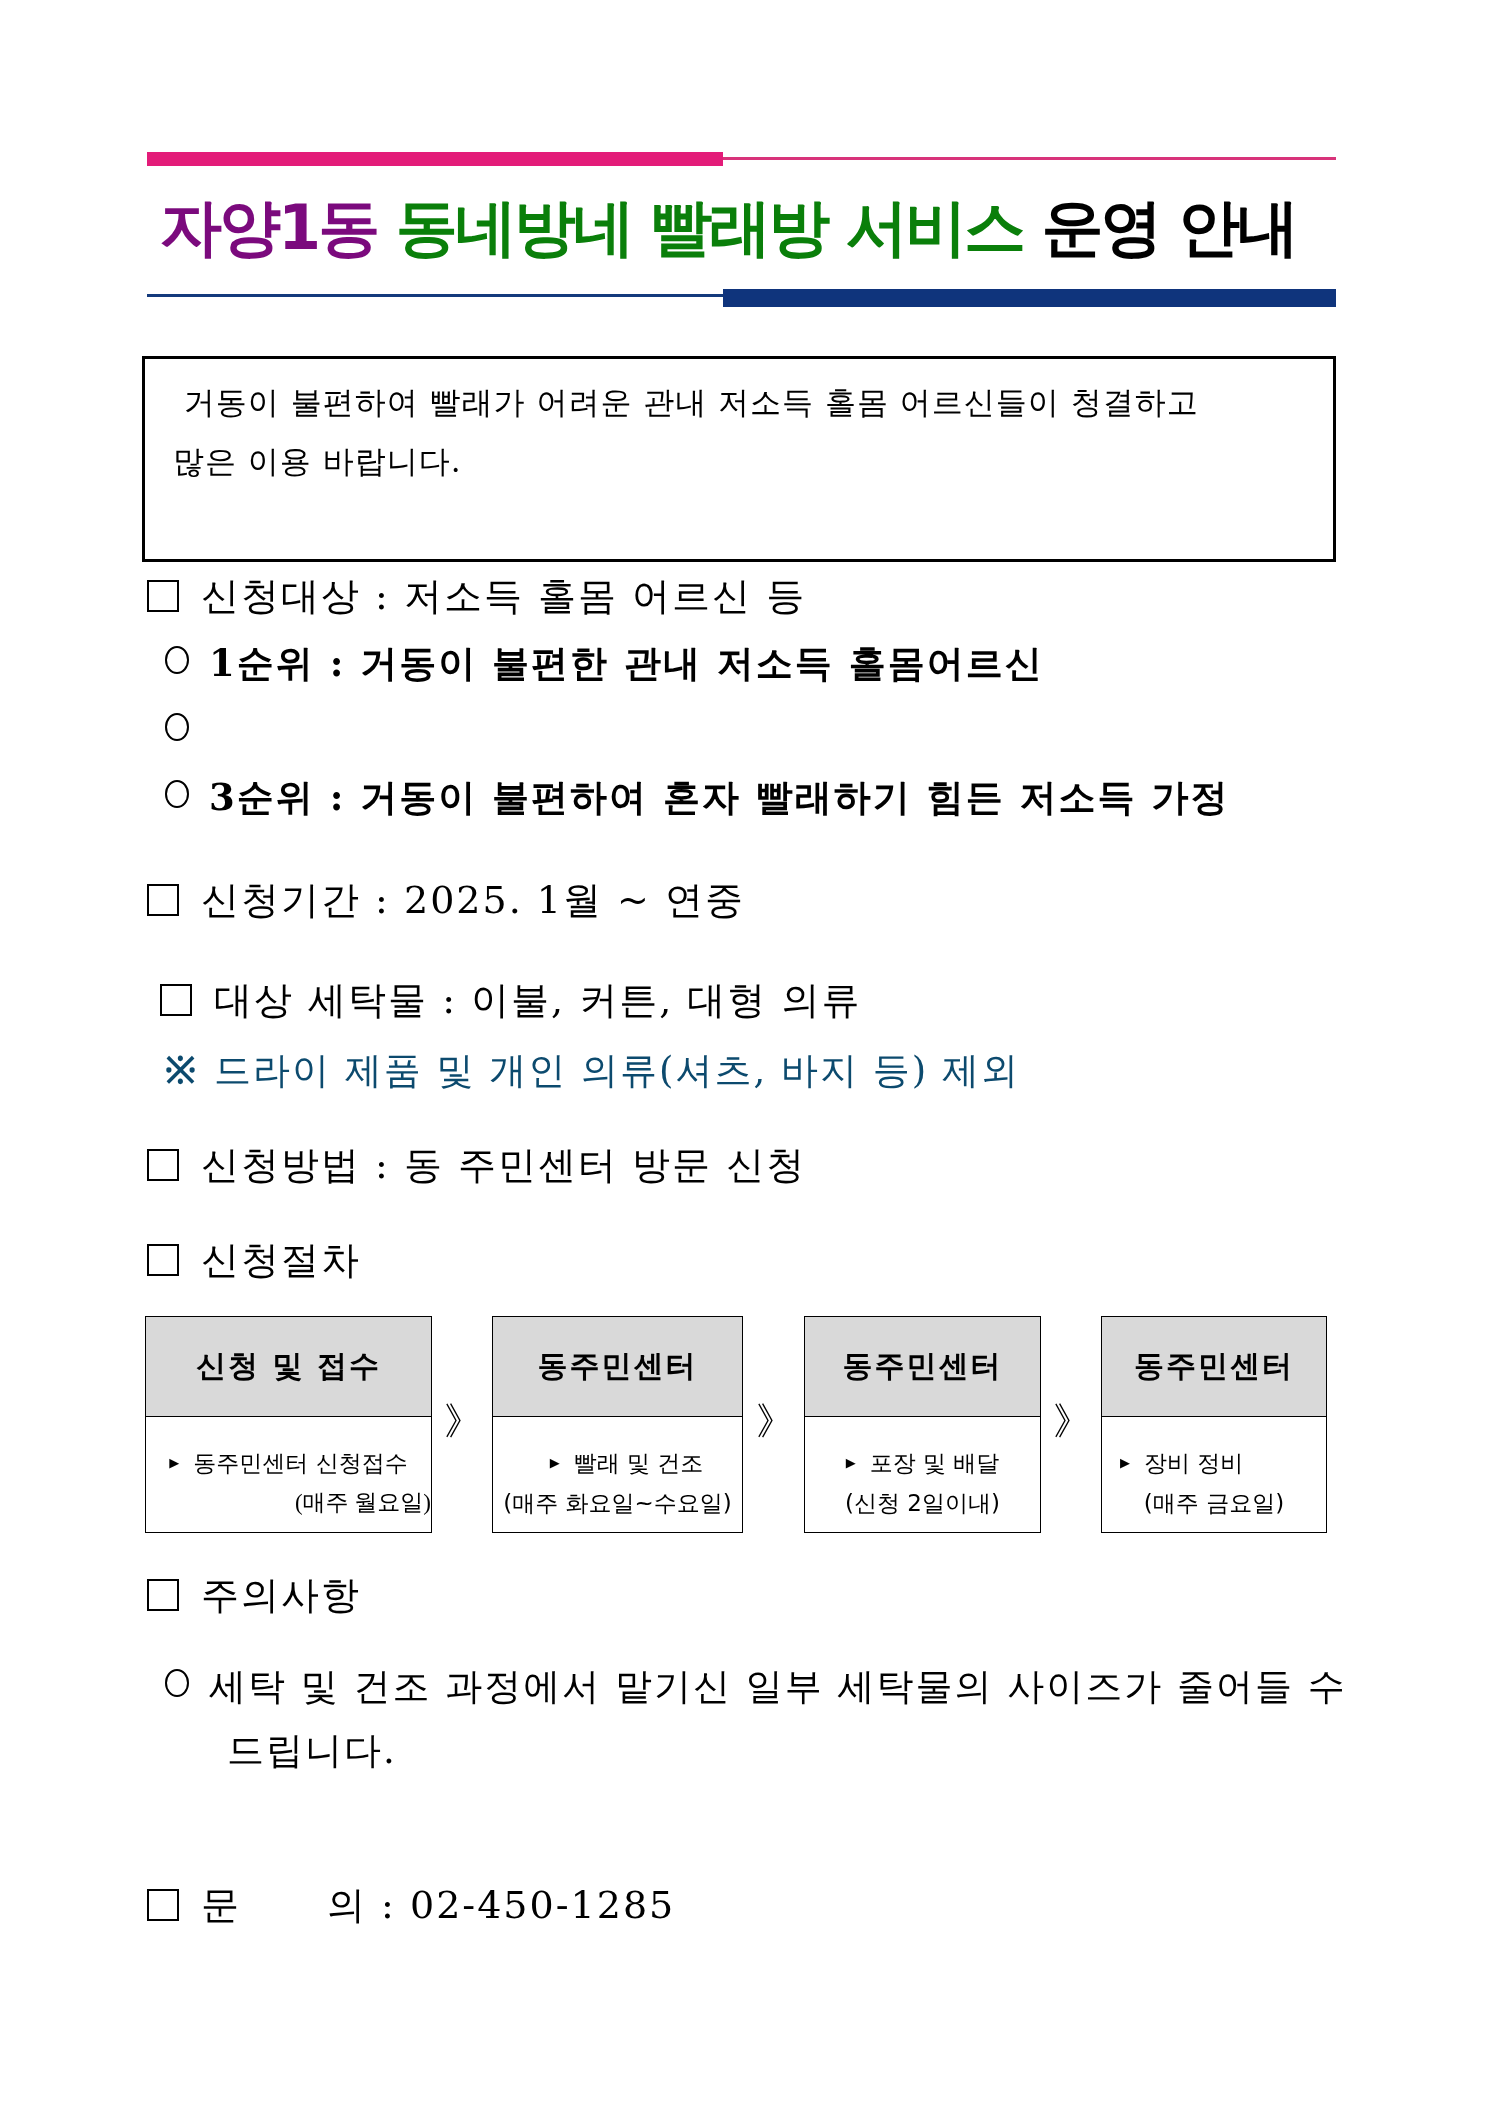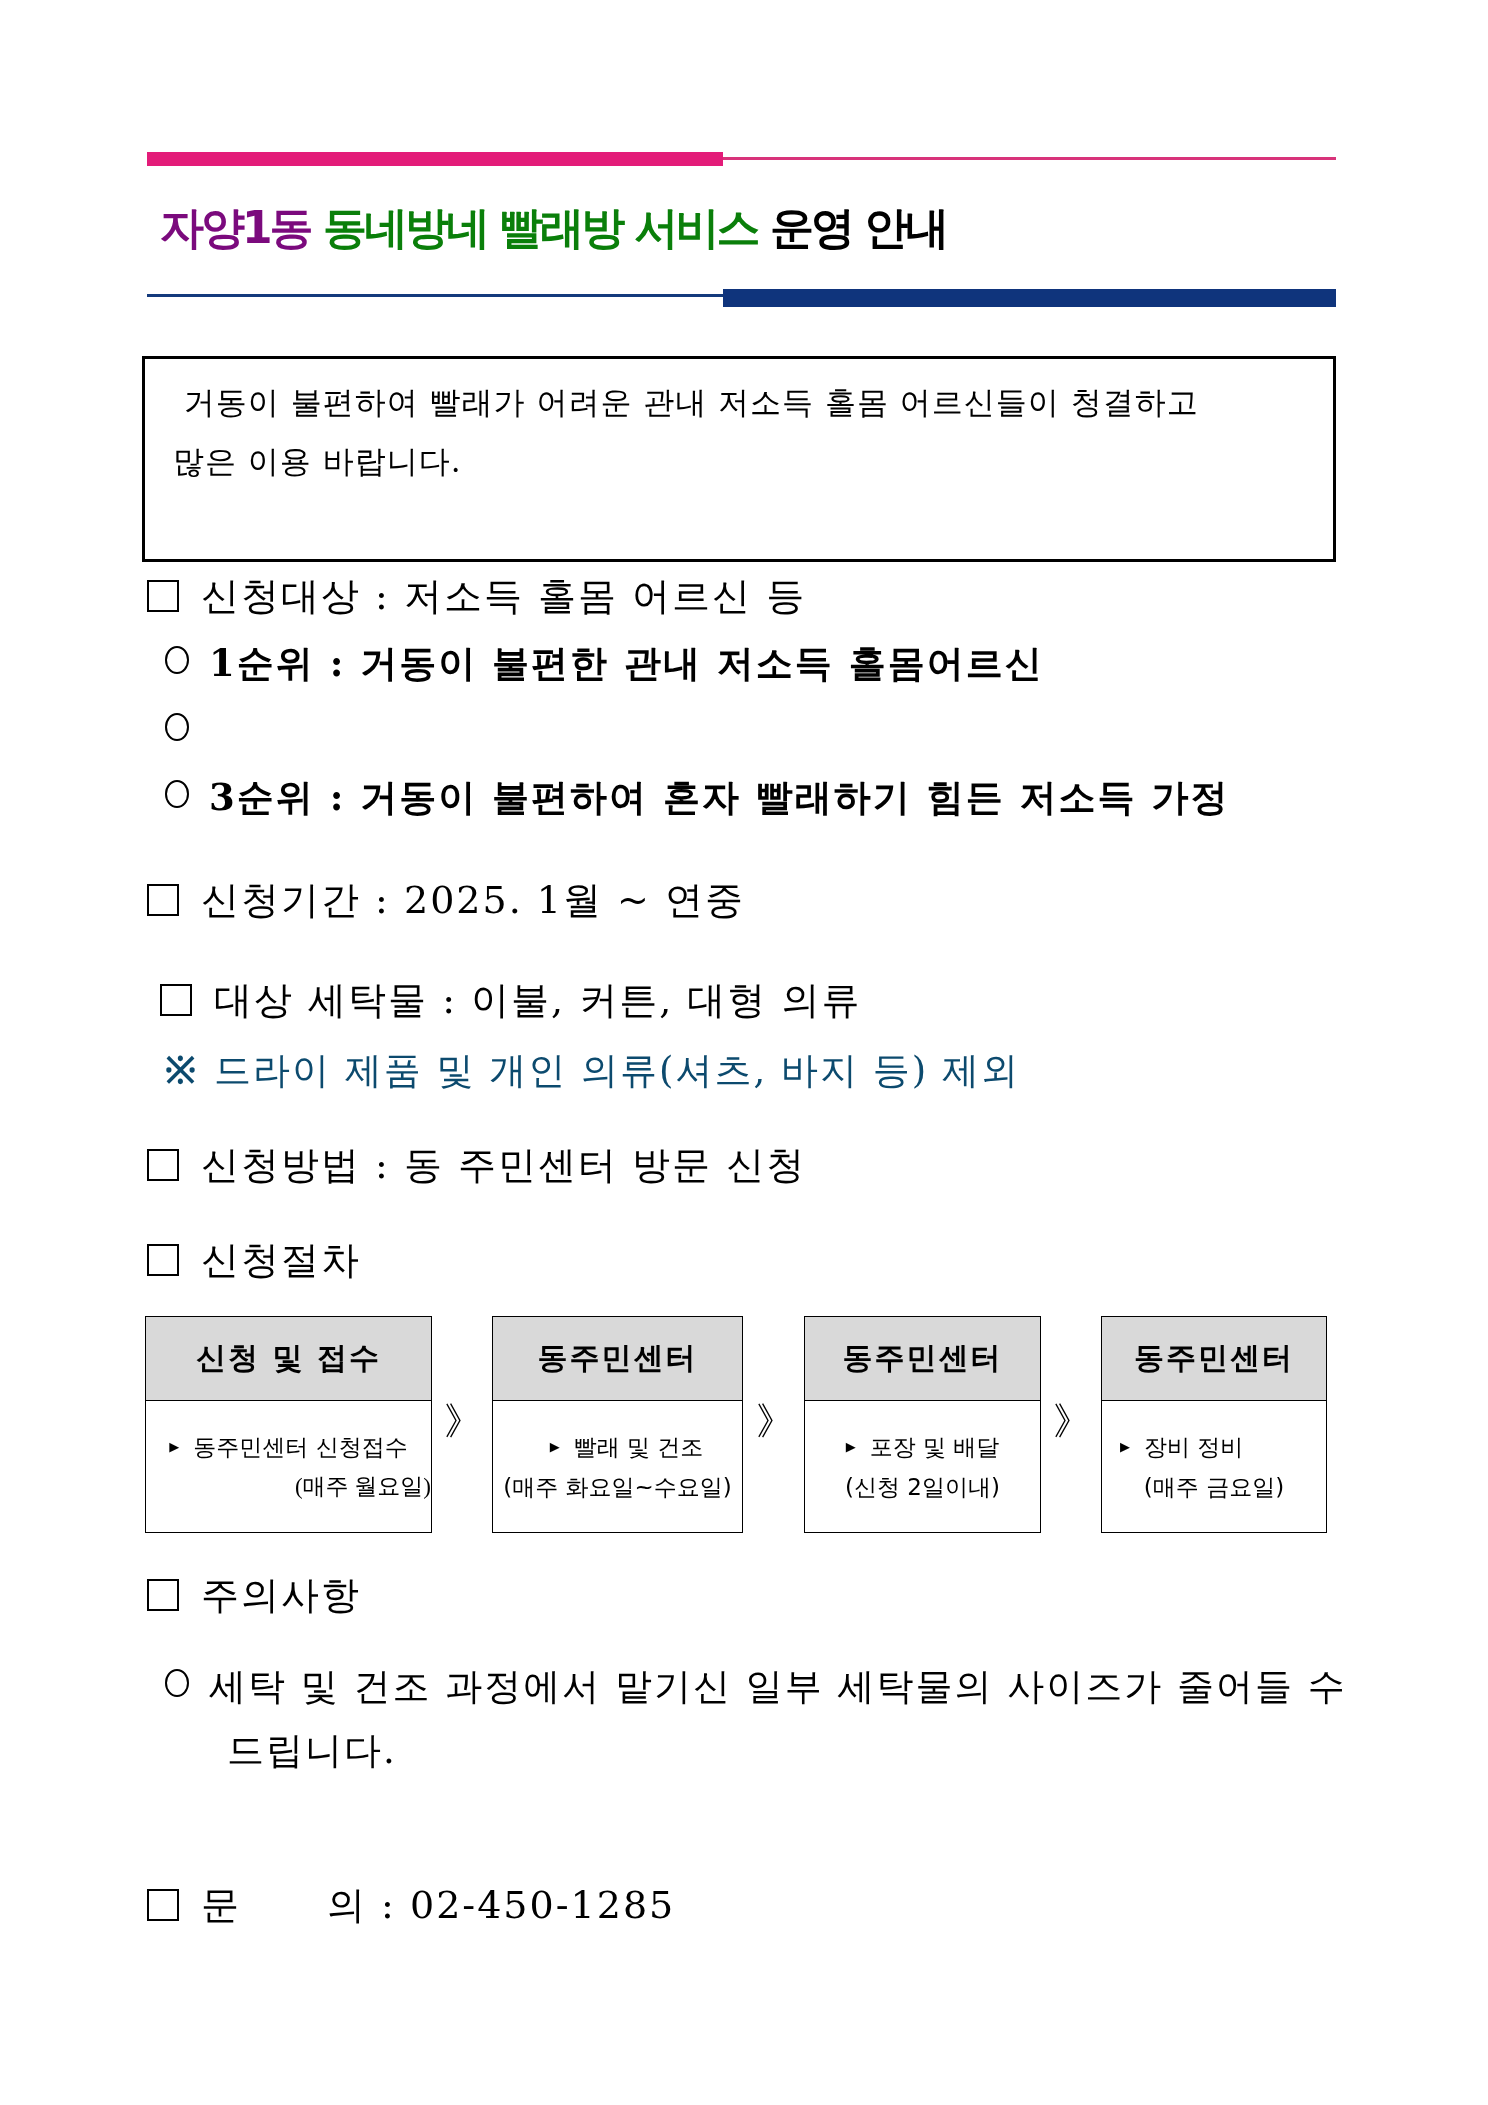--- a/index.html
+++ b/index.html
@@ -5,41 +5,41 @@
   * { margin: 0; padding: 0; box-sizing: border-box; }
   html, body { width: 1488px; height: 2105px; background: #ffffff; }
   body { position: relative; font-family: "DejaVu Serif", "Liberation Serif", serif; color: #000; overflow: hidden; }
 
   .pink-thick { position: absolute; left: 147px; top: 152px; width: 576px; height: 14px; background: #e31c79; }
   .pink-thin  { position: absolute; left: 723px; top: 157px; width: 613px; height: 3px; background: #d8337a; }
   .blue-thin  { position: absolute; left: 147px; top: 294px; width: 576px; height: 3px; background: #143a7c; }
   .blue-thick { position: absolute; left: 723px; top: 289px; width: 613px; height: 18px; background: #0f347c; }
 
   .title { position: absolute; left: 160px; top: 183px; height: 90px; white-space: nowrap;
-           font-family: "DejaVu Sans", "Liberation Sans", sans-serif; font-weight: bold; font-size: 44px;
+           font-family: "DejaVu Sans", "Liberation Sans", sans-serif; font-weight: bold; font-size: 62px;
            letter-spacing: -3px; line-height: 90px; }
   .title .t1 { color: #7b0a7d; }
   .title .t2 { color: #0a7f0a; }
   .title .t3 { color: #000000; }
 
   .intro-box { position: absolute; left: 142px; top: 356px; width: 1194px; height: 206px;
                border: 3px solid #000; padding: 14px 22px 0 28px;
                font-size: 31px; line-height: 59px; letter-spacing: 1px; }
   .intro-box p { white-space: nowrap; }
 
   .line { position: absolute; left: 147px; white-space: nowrap; font-size: 38px; line-height: 50px; letter-spacing: 2px; }
   .sq { display: inline-block; width: 32px; height: 32px; border: 2.5px solid #000; vertical-align: -3px; margin-right: 22px; }
   .sub { position: absolute; left: 165px; white-space: nowrap; font-size: 37px; line-height: 50px; font-weight: bold; letter-spacing: 2px; }
   .circ { display: inline-block; width: 24px; height: 28px; border: 2.5px solid #000; border-radius: 50%; vertical-align: 2px; margin-right: 20px; }
   .note { position: absolute; left: 165px; white-space: nowrap; font-size: 37px; line-height: 50px; color: #0c4a6e; letter-spacing: 2px; }
   .note .mark { font-weight: bold; margin-right: 16px; }
 
   .proc-box { position: absolute; top: 1316px; height: 217px; border: 1.5px solid #000; background: #fff;
               font-family: "DejaVu Sans", "Liberation Sans", sans-serif; }
-  .proc-head { height: 84px; background: #d9d9d9; border-bottom: 1.5px solid #000; display: flex;
+  .proc-head { height: 100px; background: #d9d9d9; border-bottom: 1.5px solid #000; display: flex;
                align-items: center; justify-content: center; font-weight: bold; font-size: 30px; letter-spacing: 2px; }
   .proc-body { padding-top: 26px; font-size: 23px; line-height: 40px; text-align: center; white-space: nowrap; }
   .proc-body .tri { font-size: 13px; vertical-align: 4px; margin-right: 14px; }
   .arrow { position: absolute; top: 1396px; font-size: 38px; font-family: "DejaVu Sans", "Liberation Sans", sans-serif; }
 
   .caution { position: absolute; left: 165px; top: 1655px; width: 1180px; font-size: 37px; line-height: 64px; letter-spacing: 2px; }
   .caution .row { white-space: nowrap; }
   .caution .indent { padding-left: 62px; }
 </style>
 </head>

